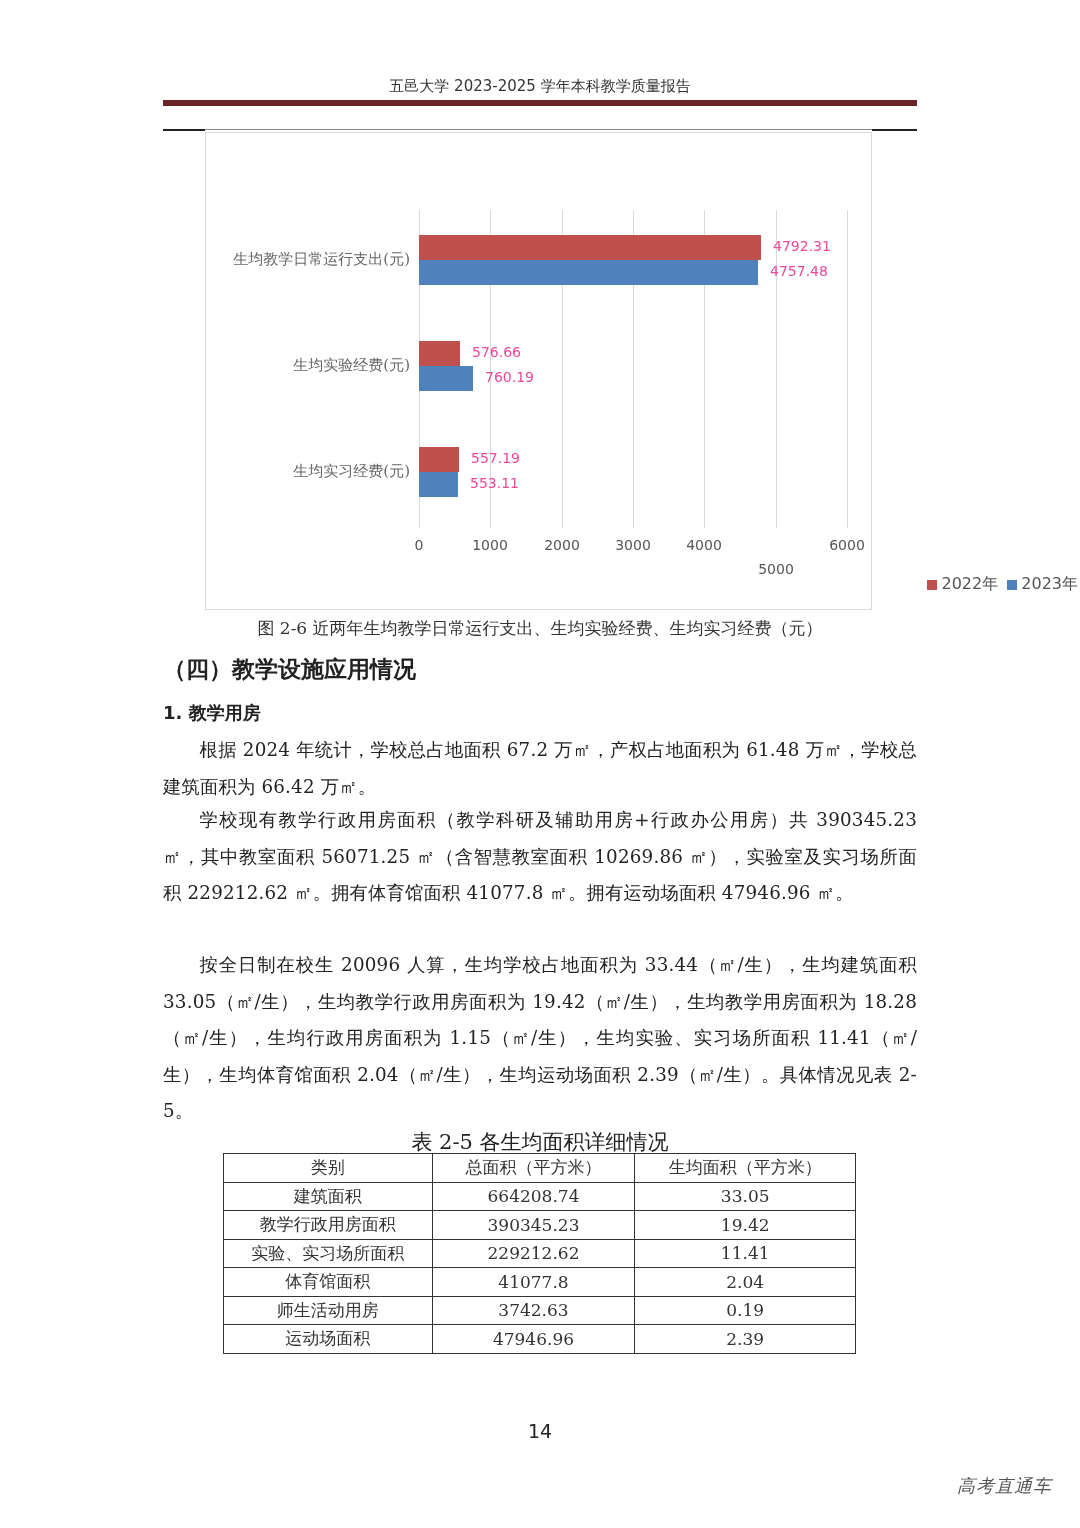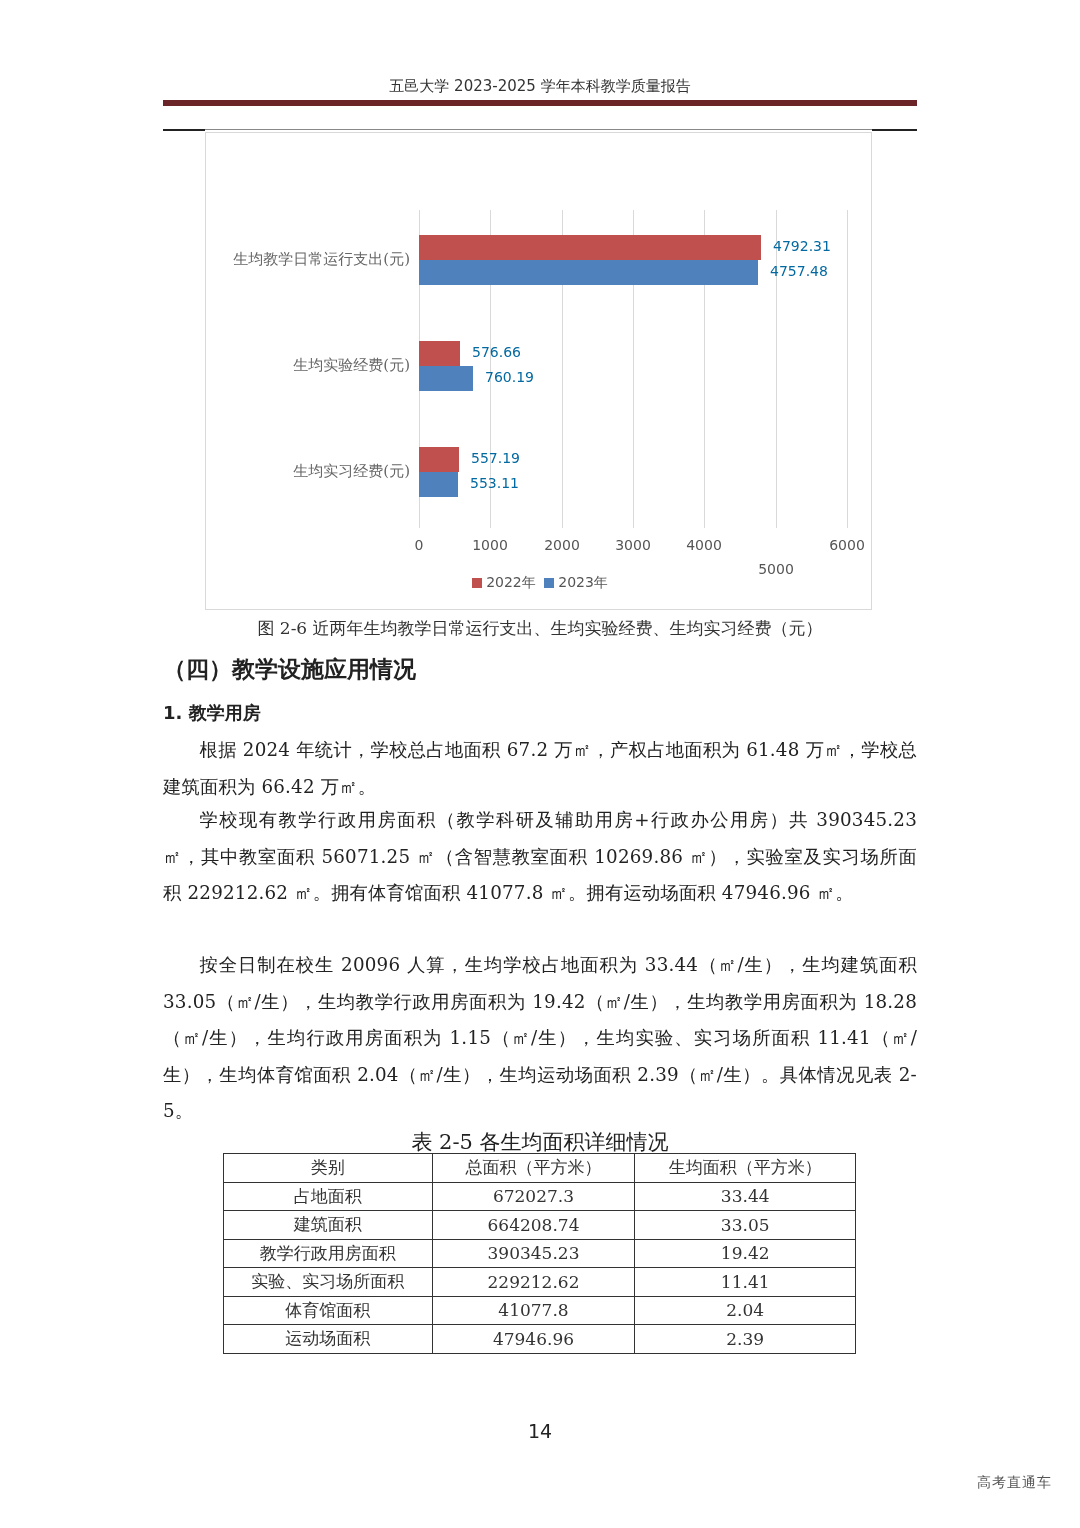--- a/index.html
+++ b/index.html
@@ -15,25 +15,25 @@
     .hdr-line-m { left: 205px; width: 667px; top: 129px; height: 1px; background: #888; }
     .hdr-line-r { left: 872px; width: 45px; top: 129px; height: 2px; background: #222; }
 
     
     .chart-frame { left: 205px; top: 132px; width: 667px; height: 478px;
                    border: 1px solid #d9d9d9; box-sizing: border-box; background: #fff; }
     .gridline { top: 210px; height: 318px; width: 1px; background: #d9d9d9; }
     .bar-2022 { background: #c0504d; height: 25px; }
     .bar-2023 { background: #4f81bd; height: 25px; }
     .cat-label { width: 200px; text-align: right; font-size: 15px; color: #666; }
-    .val-label { font-family: "DejaVu Sans", "Liberation Sans", sans-serif; font-size: 14px; color: #0369a1; }
+    .val-label { font-family: "DejaVu Sans", "Liberation Sans", sans-serif; font-size: 14px; color: #ec4899; }
     .tick-label { font-family: "DejaVu Sans", "Liberation Sans", sans-serif; font-size: 14px; color: #555;
                   width: 60px; text-align: center; top: 537px; }
-    .legend { top: 574px; left: 0; width: 1080px; text-align: center;
-              font-family: "DejaVu Sans", "Liberation Sans", sans-serif; font-size: 14px; color: #555; }
+    .legend { top: 574px; left: 0; width: 1080px; text-align: right;
+              font-family: "DejaVu Sans", "Liberation Sans", sans-serif; font-size: 16px; color: #555; }
     .legend-swatch { display: inline-block; width: 10px; height: 10px; margin-right: 4px; vertical-align: -1px; }
     .legend-item { margin: 0 2px; }
 
     .caption { left: 0; width: 1080px; top: 617px; text-align: center; font-size: 17px; color: #333; }
 
     
     .section-heading { left: 163px; top: 654px; font-family: "DejaVu Sans", "Liberation Sans", sans-serif;
                        font-size: 23px; font-weight: bold; color: #222; }
     .sub-heading { left: 163px; top: 701px; font-family: "DejaVu Sans", "Liberation Sans", sans-serif;
                    font-size: 18px; font-weight: bold; color: #222; }
@@ -46,21 +46,21 @@
                  font-size: 17px; color: #333; border-radius: 6px; }
     table.data td, table.data th { border: 1.5px solid #333; height: 27.5px; padding: 0; text-align: center;
                  font-weight: normal; }
     table.data col.c1 { width: 209px; }
     table.data col.c2 { width: 203px; }
     table.data col.c3 { width: 221px; }
 
     .page-number { left: 0; width: 1080px; top: 1420px; text-align: center;
                    font-family: "DejaVu Sans", "Liberation Sans", sans-serif; font-size: 19px; color: #222; }
     .watermark { right: 28px; top: 1474px; font-family: "DejaVu Sans", "Liberation Sans", sans-serif;
-                 font-size: 14px; color: #555; letter-spacing: 1px; }
+                 font-size: 18px; color: #555; letter-spacing: 1px; font-style: italic; }
   </style>
 </head>
 <body>
 
 <div class="abs hdr-title">五邑大学 2023-2025 学年本科教学质量报告</div>
 <div class="abs hdr-bar"></div>
 <div class="abs hdr-line-l"></div>
 <div class="abs hdr-line-m"></div>
 <div class="abs hdr-line-r"></div>
 
@@ -117,45 +117,45 @@
     </colgroup>
   <thead>
     <tr>
       <th>类别</th>
       <th>总面积（平方米）</th>
       <th>生均面积（平方米）</th>
     </tr>
   </thead>
   <tbody>
     <tr>
-        <td>占地面积</td>
-        <td>672027.3</td>
-        <td>33.44</td>
-      </tr>
-    <tr>
         <td>建筑面积</td>
         <td>664208.74</td>
         <td>33.05</td>
       </tr>
     <tr>
         <td>教学行政用房面积</td>
         <td>390345.23</td>
         <td>19.42</td>
       </tr>
     <tr>
         <td>实验、实习场所面积</td>
         <td>229212.62</td>
         <td>11.41</td>
       </tr>
     <tr>
         <td>体育馆面积</td>
         <td>41077.8</td>
         <td>2.04</td>
       </tr>
     <tr>
+        <td>师生活动用房</td>
+        <td>3742.63</td>
+        <td>0.19</td>
+      </tr>
+    <tr>
         <td>运动场面积</td>
         <td>47946.96</td>
         <td>2.39</td>
       </tr>
   </tbody>
 </table>
 
 <div class="abs page-number">14</div>
 <div class="abs watermark">高考直通车</div>
 

